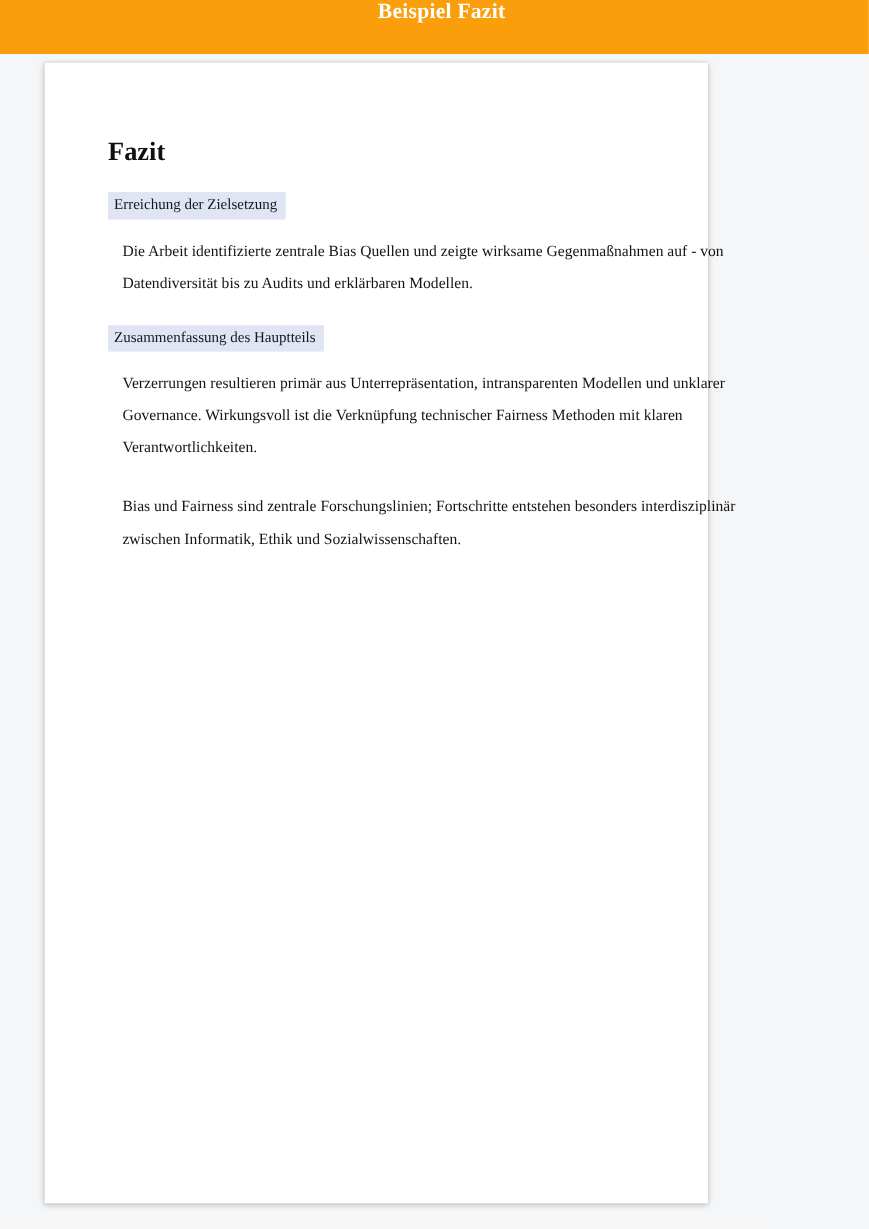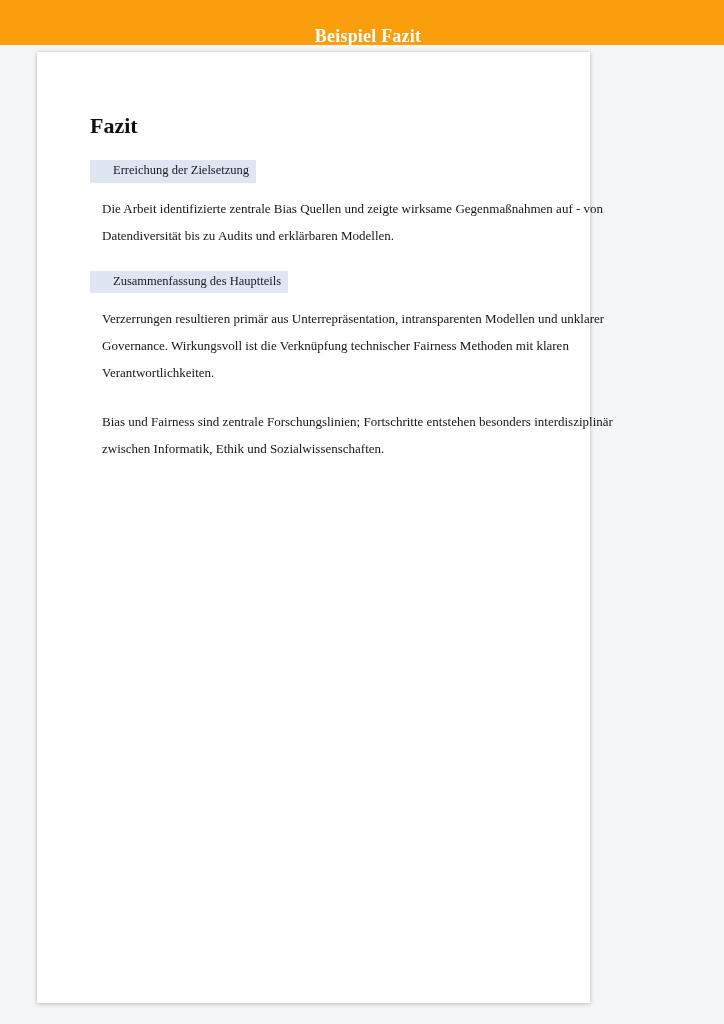--- a/index.html
+++ b/index.html
@@ -16,21 +16,21 @@
 
   
   .topbar {
     position: absolute;
     top: 0;
     left: 0;
     width: 724px;
     height: 45px;
     background: #fb9e0b;
     display: flex;
-    align-items: flex-end;
+    align-items: flex-start;
     justify-content: center;
     box-sizing: border-box;
     padding-left: 12px;
   }
   .topbar-title {
     color: #ffffff;
     font-family: "Liberation Serif", serif;
     font-weight: bold;
     font-size: 18px;
     letter-spacing: 0.2px;
@@ -76,21 +76,21 @@
     margin: 0 0 3px 0;
     line-height: 1;
   }
   .section-label {
     display: inline-block;
     background: #dfe5f3;
     color: #16181c;
     font-family: "Liberation Serif", serif;
     font-size: 12.5px;
     line-height: 1.55;
-    padding: 1px 7px 2px 23px;
+    padding: 1px 7px 2px 5px;
   }
 
   .section-text {
     font-family: "Liberation Serif", serif;
     font-size: 13px;
     color: #141414;
     line-height: 2.08;
     margin: 12px;
     text-align: left;
   }

